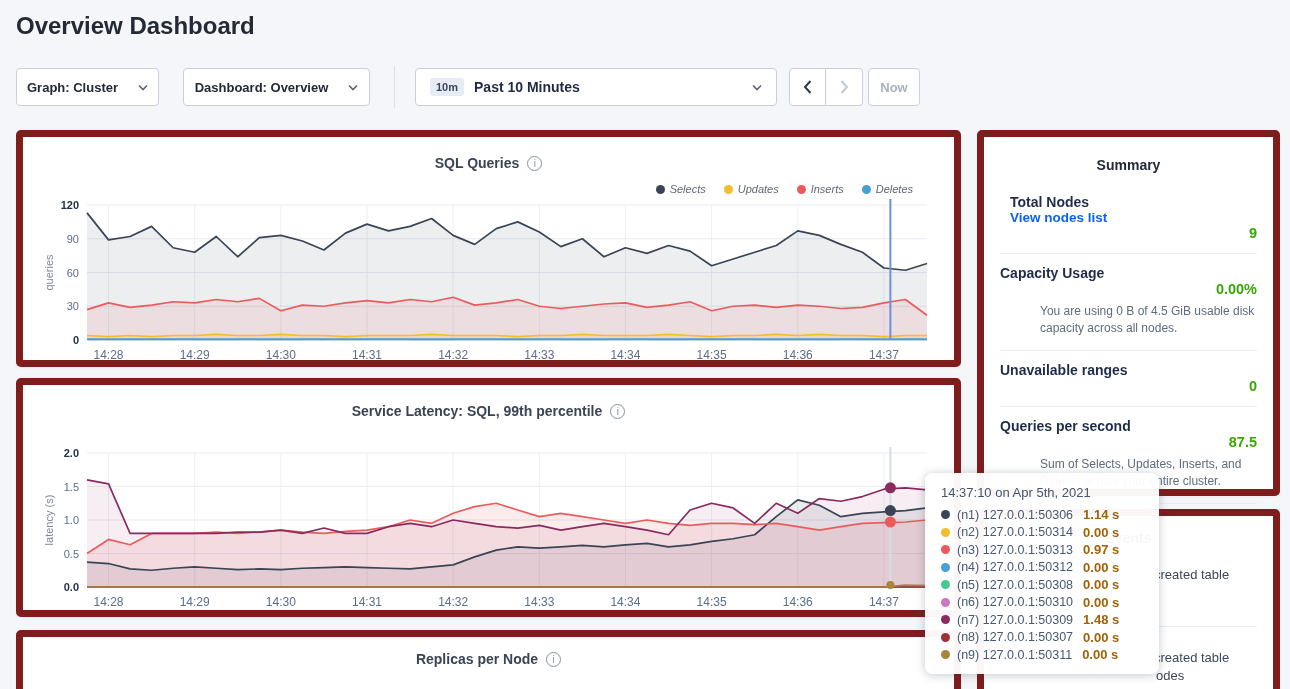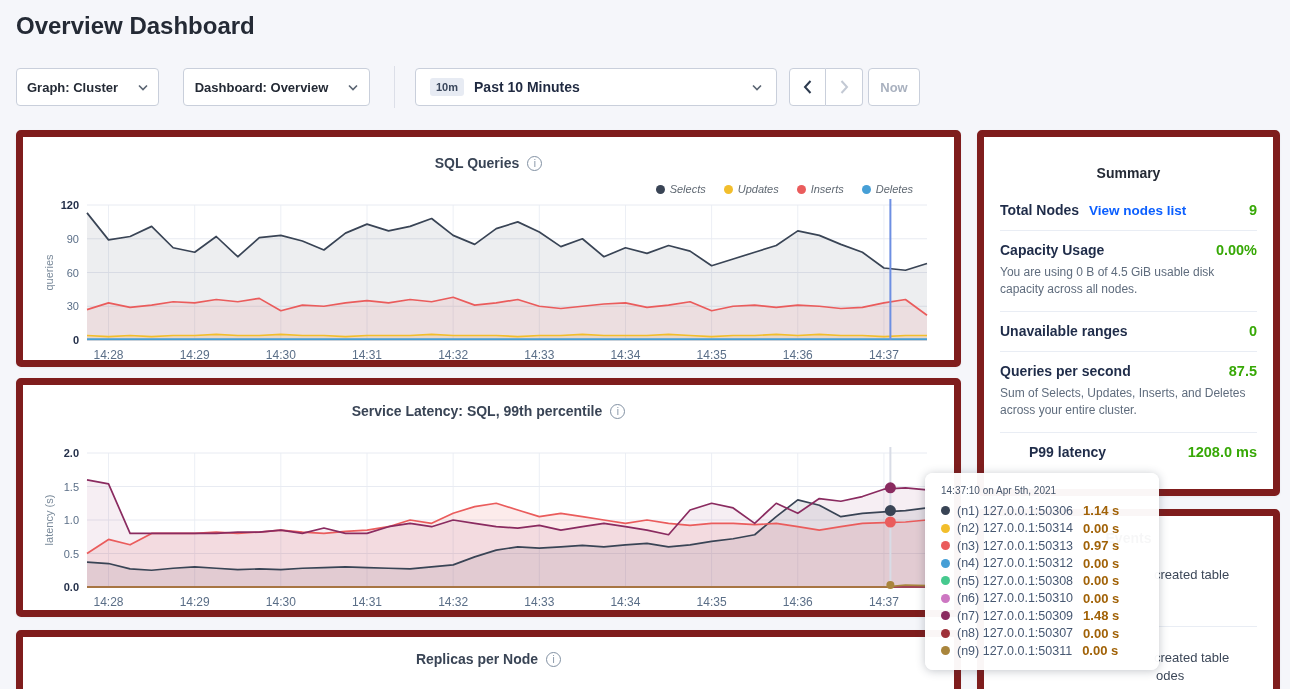--- a/index.html
+++ b/index.html
@@ -31,40 +31,40 @@
   .chart-title { position:absolute; left:0; right:0; display:flex; align-items:center; justify-content:center;
                  gap:8px; font-size:14px; font-weight:700; color:#394455; }
   .info { width:15px; height:15px; border:1px solid #8291a3; border-radius:50%; color:#8291a3;
           font-size:10px; font-weight:400; display:inline-flex; align-items:center; justify-content:center; }
   .legend { position:absolute; top:46px; right:41px; display:flex; gap:18px; font-size:11px; color:#5f6872;font-style:italic; }
   .legend .litem { display:flex; align-items:center; gap:5px; cursor:pointer; }
   .ldot { width:9px; height:9px; border-radius:50%; display:inline-block; }
   .chart-svg { position:absolute; left:0; top:0; }
 
   
-  .summary { padding:12px 16px; }
+  .summary { padding:4px 16px; }
   .sum-title { text-align:center; font-size:14px; font-weight:700; padding:16px 0 10px; color:#242a35; }
   .sum-row { padding:11px 0 12px; border-bottom:1px solid #e9edf4; }
   .sum-row:last-child { border-bottom:none;margin-left:29px; }
-  .sum-head { display:flex; align-items:baseline; }
+  .sum-head { display:flex; align-items:baseline;flex-direction:column; }
   .sum-label { font-size:14px; font-weight:700; color:#1f2c49; }
   .sum-link { font-size:13.5px; font-weight:700; color:#0b5fff; margin-left:10px; text-decoration:none; cursor:pointer; }
   .sum-value { margin-left:auto; font-size:14.5px; font-weight:700; color:#37a806; }
-  .sum-desc { font-size:12px; color:#5f6c7d; line-height:1.45; margin-top:6px; }
+  .sum-desc { font-size:12px; color:#5f6c7d; line-height:1.45; margin-top:6px;margin-left:40px; }
 
   
   .ev-title { text-align:center; font-size:14px; font-weight:700; color:#242a35; padding-top:14px; }
   .ev-text { position:absolute; left:170px; font-size:13px; color:#3c4758; white-space:nowrap; }
   .ev-div { position:absolute; left:16px; right:16px; height:1px; background:#e9edf4; }
 
   
   .tooltip { position:absolute; left:925px; top:473px; width:234px; z-index:10;
              background:rgba(255,255,255,0.96); border-radius:8px; padding:12px 16px 10px;
              box-shadow:0 1px 10px rgba(40,50,70,0.28); }
-  .tt-head { font-size:10px; color:#44546a; margin-bottom:6px; }
+  .tt-head { font-size:13px; color:#44546a; margin-bottom:6px; }
   .tt-row { display:flex; align-items:center; height:17.5px; font-size:12.5px; color:#475872; }
   .tt-dot { width:9px; height:9px; border-radius:50%; margin-right:7px; flex:none; }
   .tt-val { margin-left:10px; font-size:13px; font-weight:700; color:#a16207; }
 
   .chev svg, .arrow svg { display:block; }
 </style>
 </head>
 <body>
 
 <h1 class="abs page-title">Overview Dashboard</h1>

